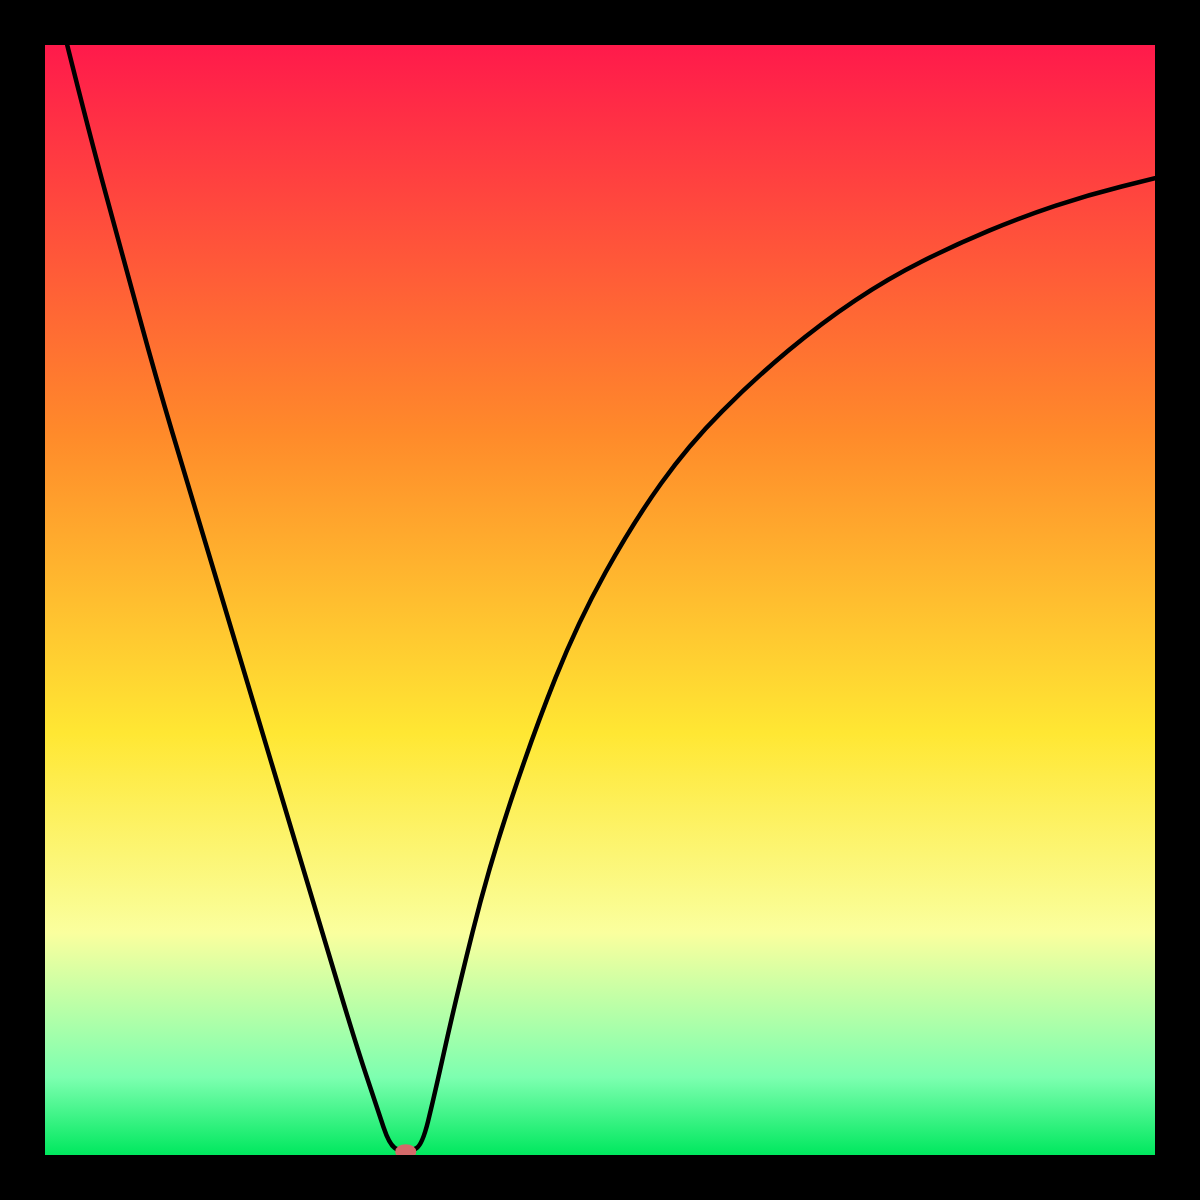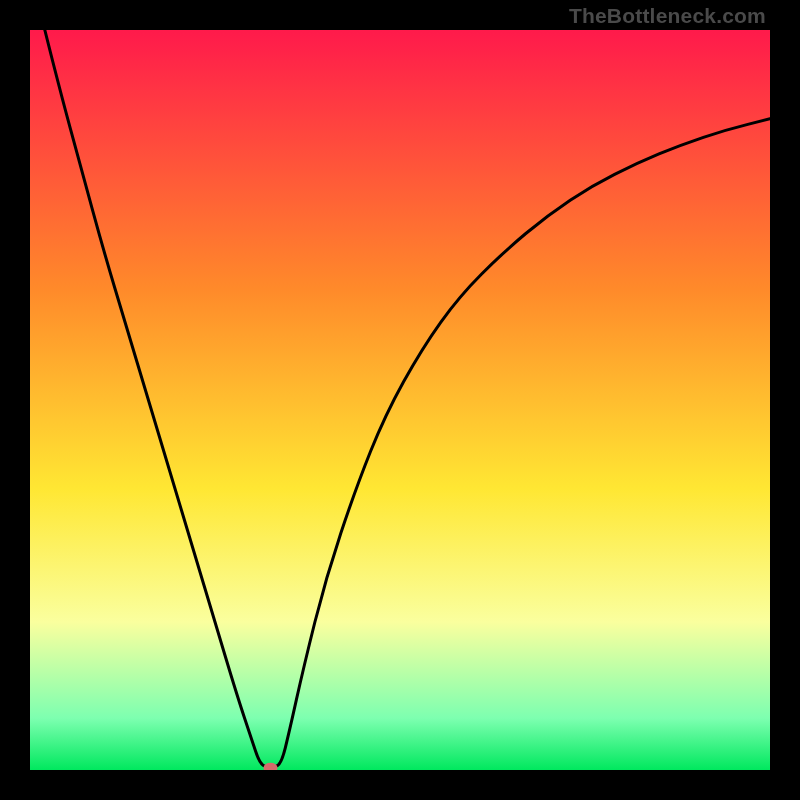--- a/index.html
+++ b/index.html
@@ -67,14 +67,13 @@
             <stop offset="100%" stop-color="#00e85e"></stop>
           </linearGradient>
       </defs>
       <rect x="0" y="0" width="740" height="740" fill="url(#bg)"></rect>
     </svg>
     <svg class="curve-svg" viewBox="0 0 740 740" preserveAspectRatio="none">
       <path id="curvePath" d="M 14.8 0 Q 29.6 59.19999999999993 40.7 99.89999999999992 Q 51.800000000000004 140.5999999999999 62.900000000000006 181.29999999999995 Q 74 222 85.1 259 Q 96.2 296 107.30000000000001 333 Q 118.4 370 129.5 407 Q 140.6 444 151.7 481 Q 162.8 518 173.9 555 Q 185 592 196.10000000000002 629 Q 207.20000000000002 666 214.60000000000002 688.2 Q 222 710.4 225.7 721.5 Q 229.4 732.6 233.10000000000002 735.19 Q 236.8 737.78 240.5 737.78 Q 244.20000000000002 737.78 247.90000000000003 735.19 Q 251.60000000000002 732.6 255.3 717.8 Q 259 703 266.4 669.7 Q 273.8 636.4 284.9 592 Q 296 547.6 310.8 503.20000000000005 Q 325.6 458.8 340.4 421.8 Q 355.2 384.8 373.70000000000005 351.5 Q 392.20000000000005 318.20000000000005 410.70000000000005 292.3 Q 429.2 266.4 451.4 244.2 Q 473.6 222 495.8 203.5 Q 518 185 540.2 170.2 Q 562.4 155.39999999999998 584.5999999999999 144.3 Q 606.8 133.20000000000005 629 123.95000000000005 Q 651.2 114.70000000000005 673.4 107.30000000000001 Q 695.5999999999999 99.89999999999998 717.8 94.34999999999997 L 740 88.79999999999995" fill="none" stroke-width="3" stroke-linecap="round" stroke-linejoin="round" stroke="#000000"></path>
       <ellipse id="markerDot" rx="7" ry="5" cx="240.5" cy="737.78" fill="#d46a6a"></ellipse>
     </svg>
   </div>
-  <div class="watermark">TheBottleneck.com</div>
 </div>
 
 </body></html>

